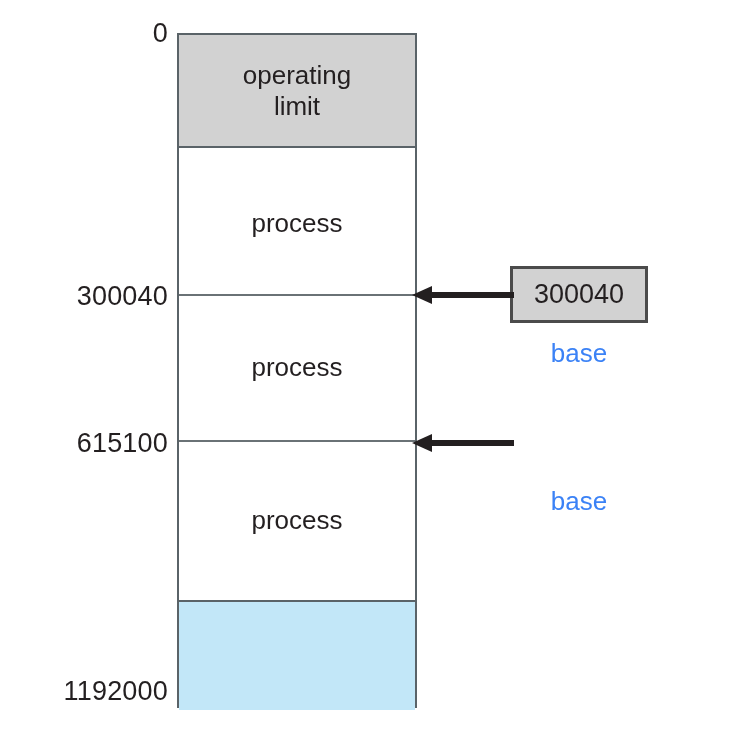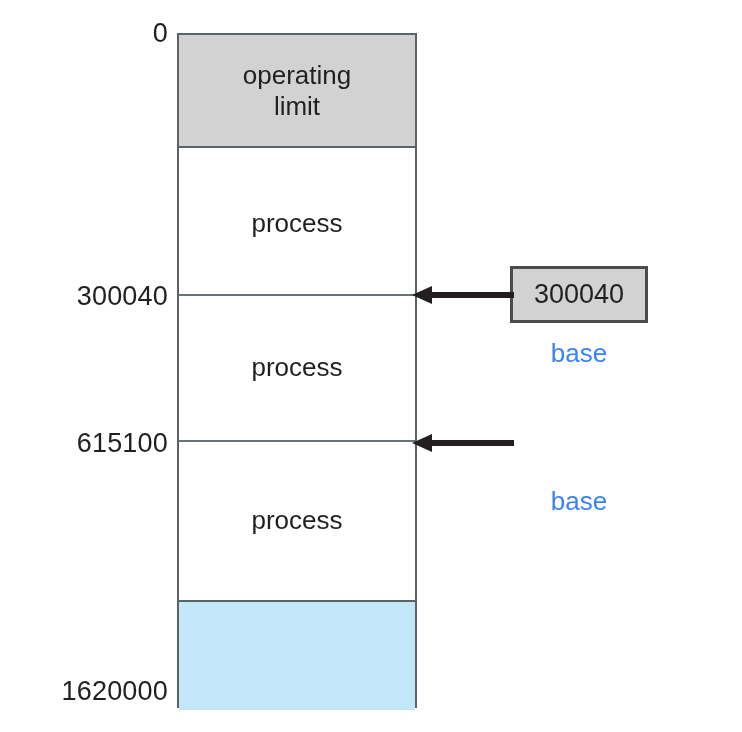--- a/index.html
+++ b/index.html
@@ -105,21 +105,21 @@
 <div id="figure">
 
   <div class="addr-label" style="top: 18px;">0</div>
 
 
   <div class="addr-label" style="top: 281px;">300040</div>
 
   <div class="addr-label" style="top: 428px;">615100</div>
 
 
-  <div class="addr-label" style="top: 676px;">1620000</div>
+  <div class="addr-label" style="top: 676px;">1192000</div>
 
   <div id="memory-column">
 
     <div class="region os" style="top: 0px; height: 113px;">
       <div>
         <div>operating</div>
         <div>limit</div>
       </div>
     </div>
 

